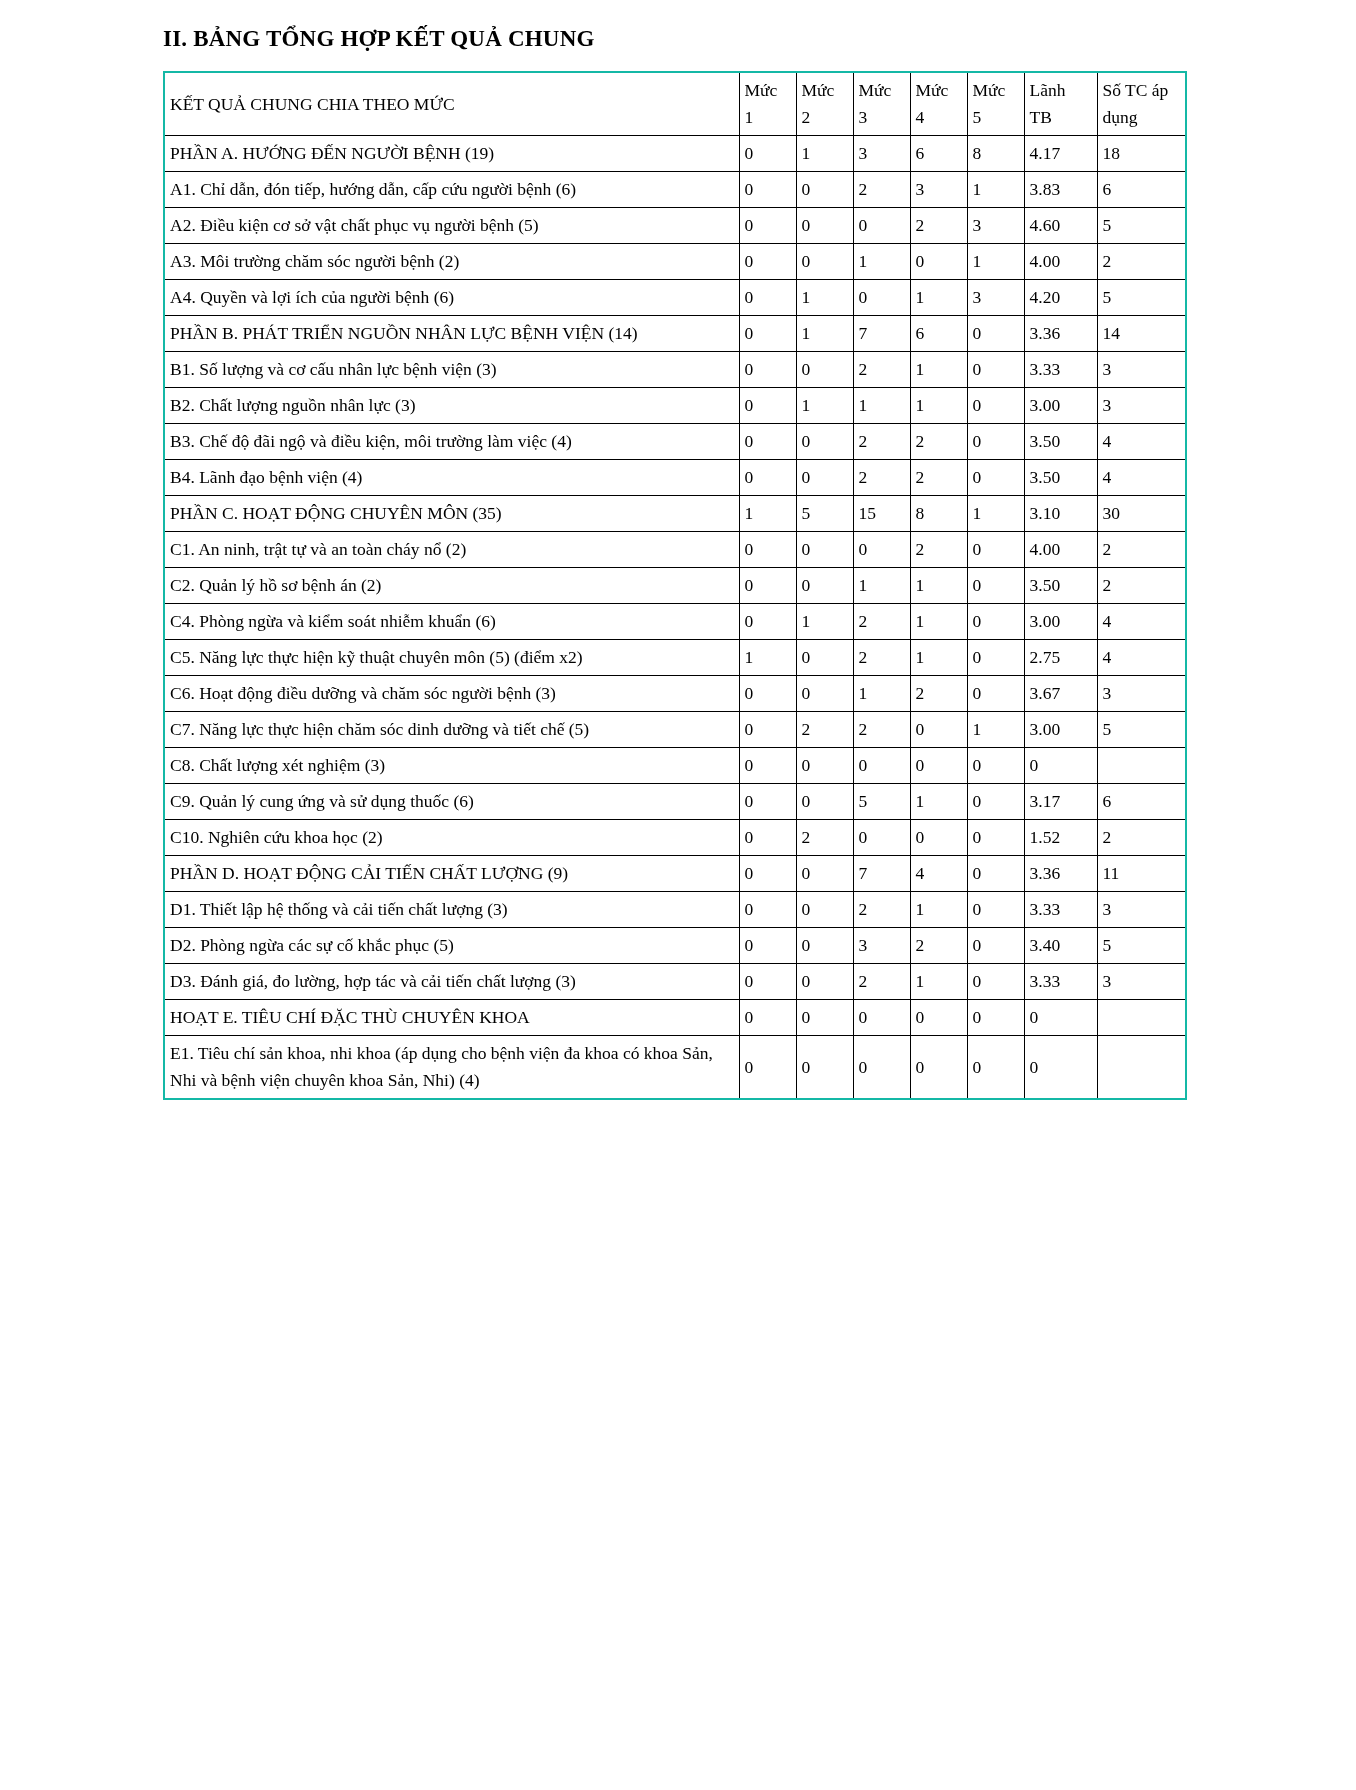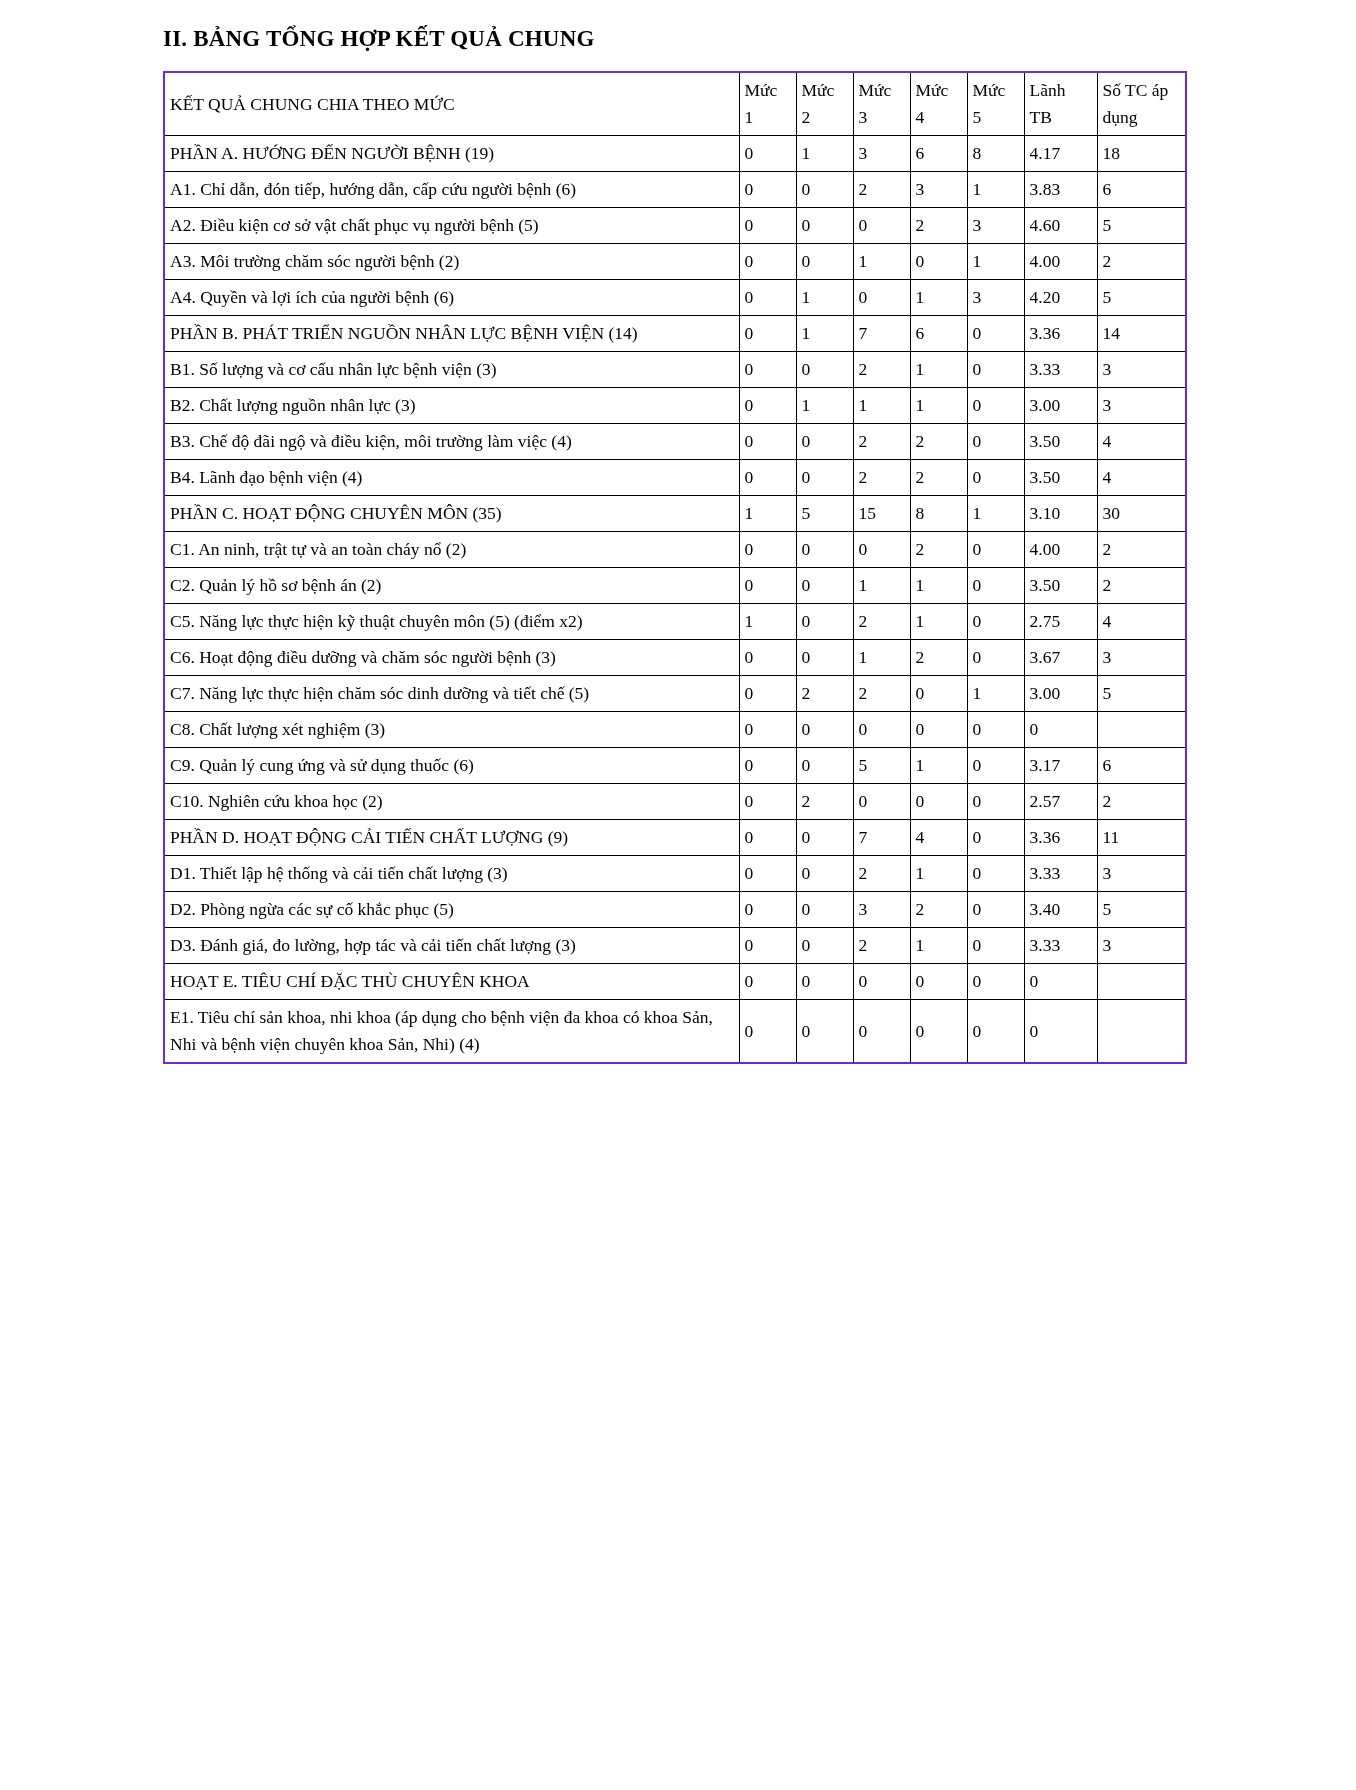--- a/index.html
+++ b/index.html
@@ -21,21 +21,21 @@
   .doc-title {
     font-size: 23px;
     font-weight: bold;
     margin: 0 0 19px 0;
     letter-spacing: 0.2px;
   }
   table.results {
     border-collapse: collapse;
     table-layout: fixed;
     width: 1022px;
-    border: 2px solid #6d28d9;
+    border: 2px solid #14b8a6;
   }
   table.results th,
   table.results td {
     border: 1px solid #000;
     padding: 4px 4px 4px 5px;
     font-size: 17.5px;
     line-height: 27px;
     font-weight: normal;
     text-align: left;
     vertical-align: middle;
@@ -209,20 +209,30 @@
           <td>C2. Quản lý hồ sơ bệnh án (2)</td>
           <td>0</td>
           <td>0</td>
           <td>1</td>
           <td>1</td>
           <td>0</td>
           <td>3.50</td>
           <td>2</td>
         </tr>
         <tr>
+          <td>C4. Phòng ngừa và kiểm soát nhiễm khuẩn (6)</td>
+          <td>0</td>
+          <td>1</td>
+          <td>2</td>
+          <td>1</td>
+          <td>0</td>
+          <td>3.00</td>
+          <td>4</td>
+        </tr>
+        <tr>
           <td>C5. Năng lực thực hiện kỹ thuật chuyên môn (5) (điểm x2)</td>
           <td>1</td>
           <td>0</td>
           <td>2</td>
           <td>1</td>
           <td>0</td>
           <td>2.75</td>
           <td>4</td>
         </tr>
         <tr>
@@ -265,21 +275,21 @@
           <td>3.17</td>
           <td>6</td>
         </tr>
         <tr>
           <td>C10. Nghiên cứu khoa học (2)</td>
           <td>0</td>
           <td>2</td>
           <td>0</td>
           <td>0</td>
           <td>0</td>
-          <td>2.57</td>
+          <td>1.52</td>
           <td>2</td>
         </tr>
         <tr>
           <td>PHẦN D. HOẠT ĐỘNG CẢI TIẾN CHẤT LƯỢNG (9)</td>
           <td>0</td>
           <td>0</td>
           <td>7</td>
           <td>4</td>
           <td>0</td>
           <td>3.36</td>

